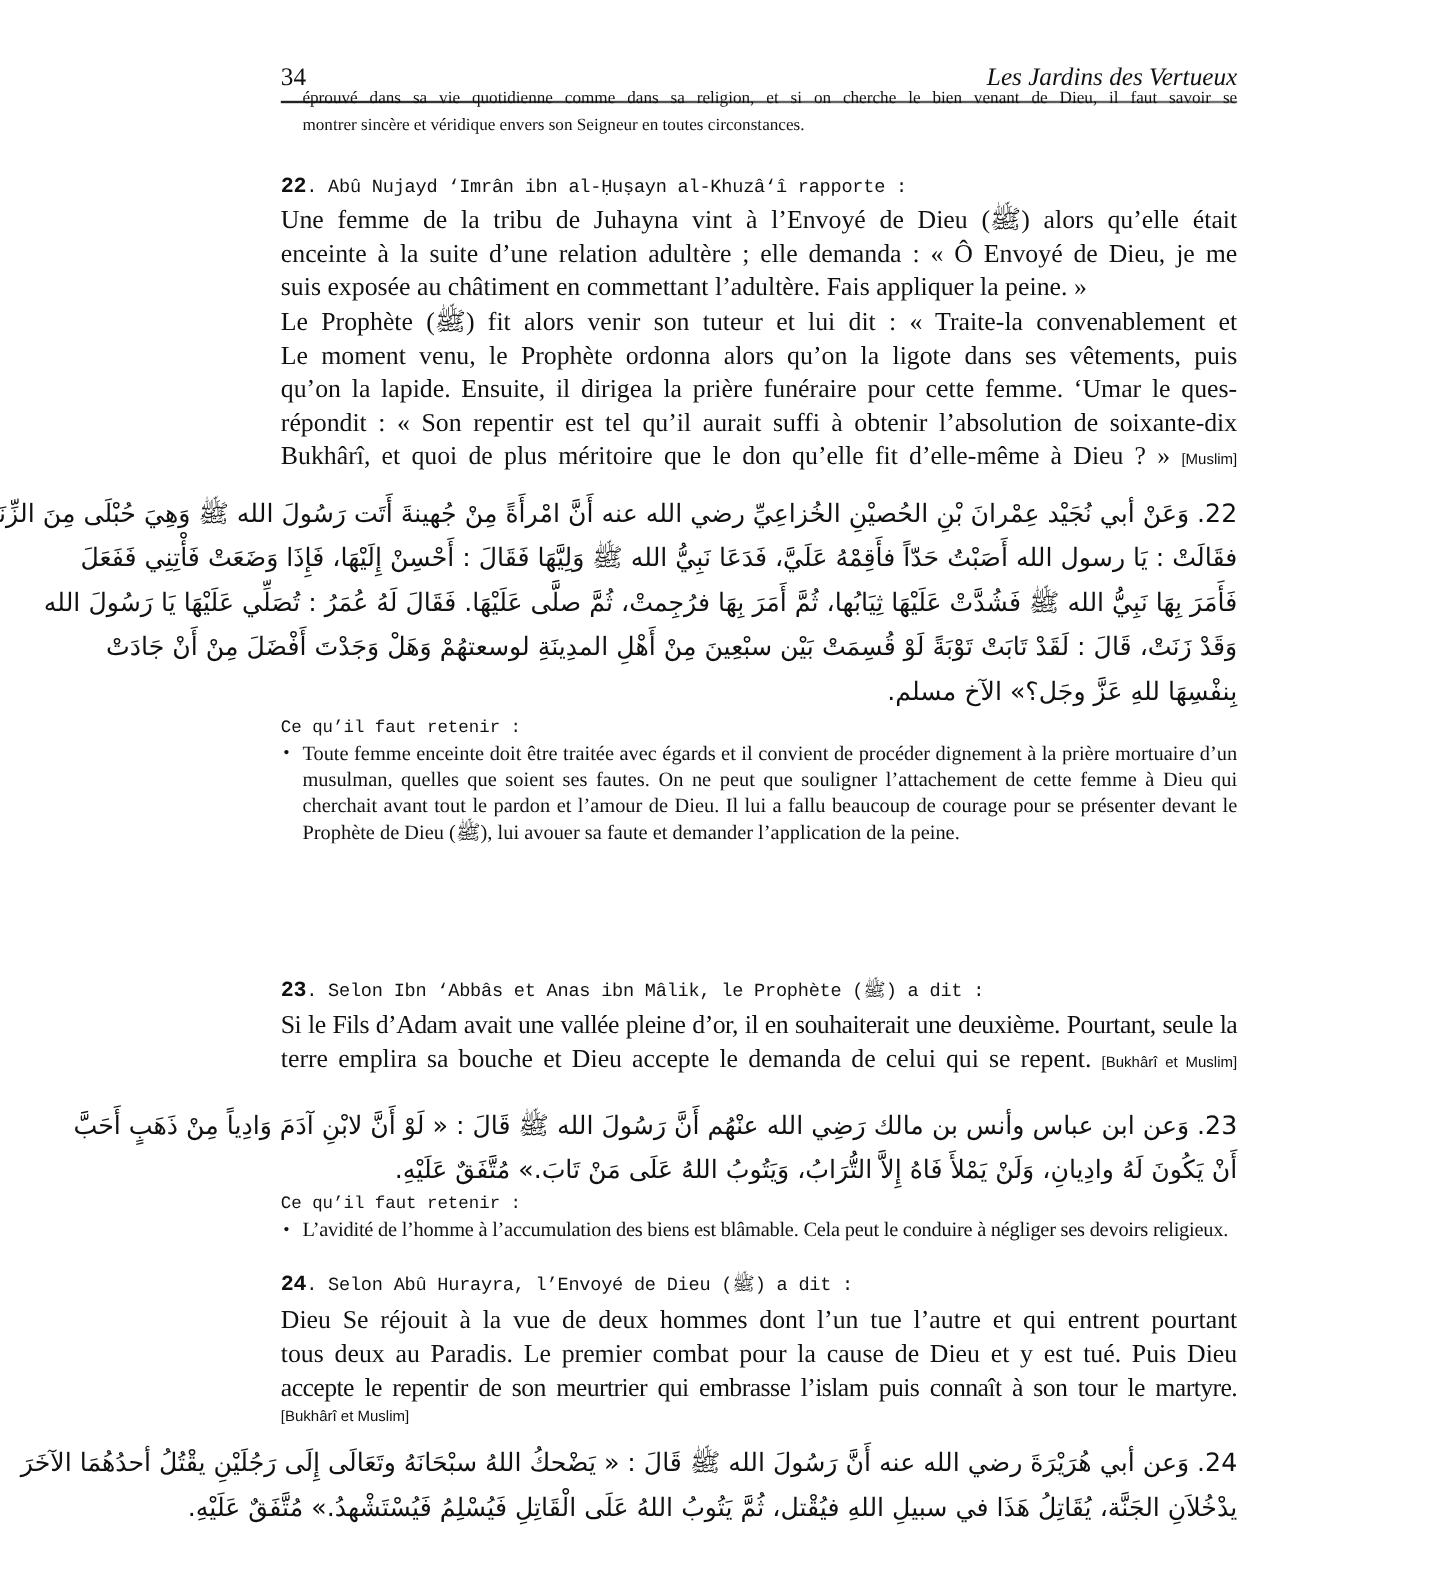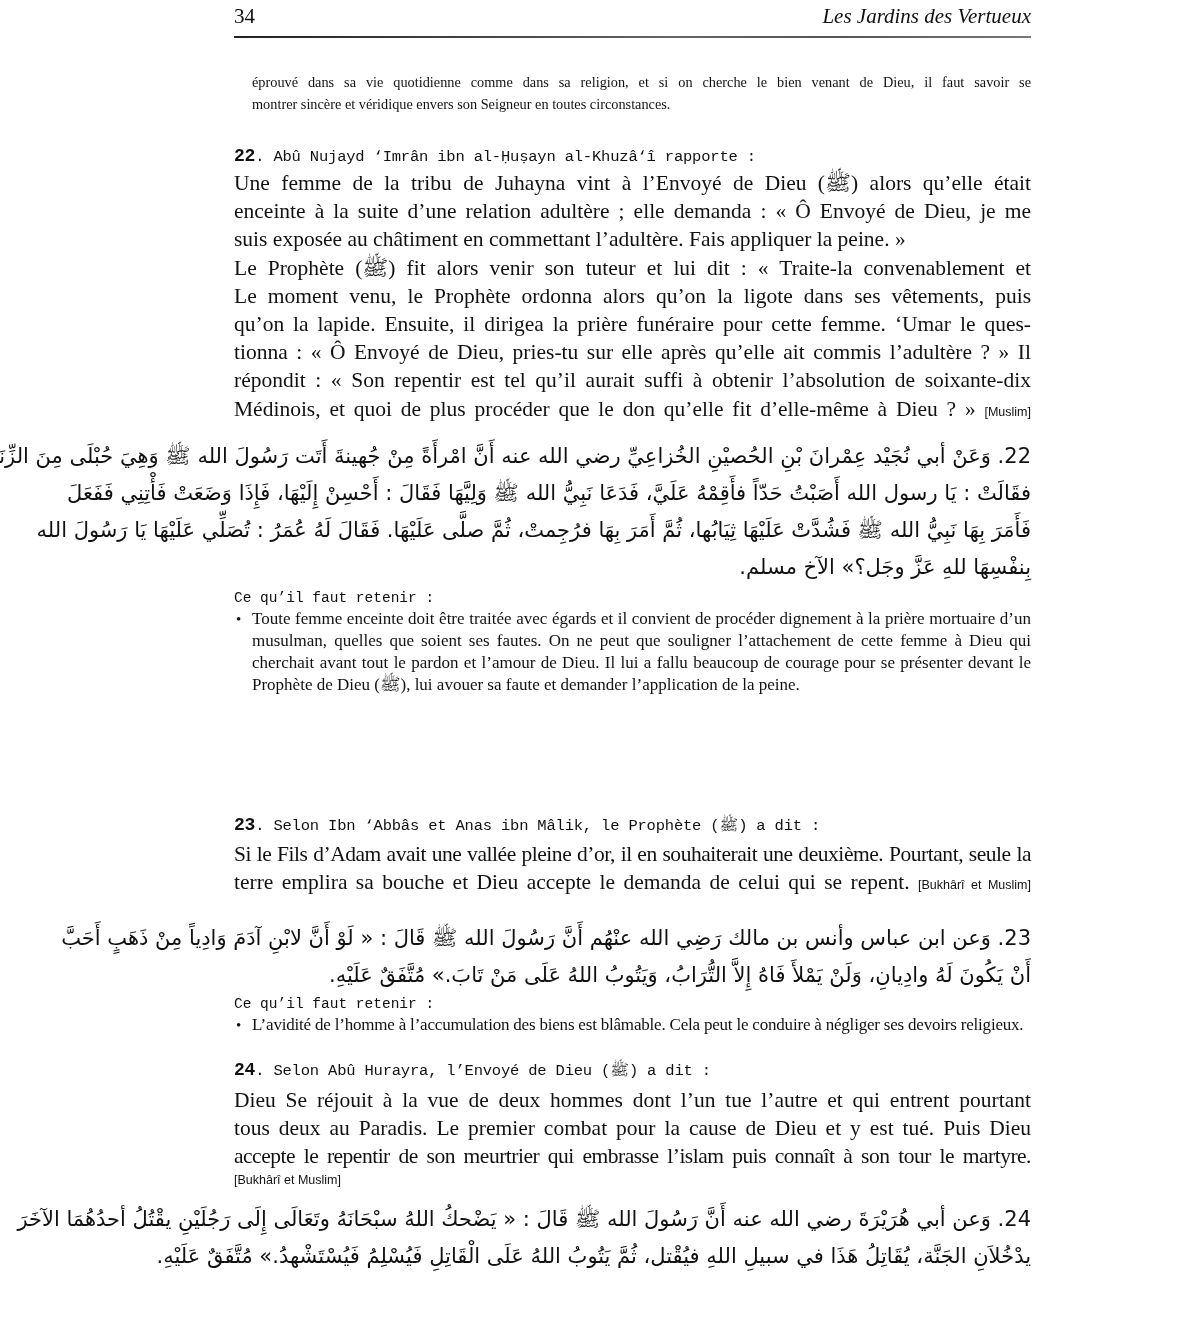--- a/index.html
+++ b/index.html
@@ -1,18 +1,18 @@
 <!DOCTYPE html>
 <html><head>
   <meta charset="utf-8">
   <style>
     html, body { margin: 0; padding: 0; background: #ffffff; }
     body { width: 1200px; height: 1326px; position: relative; overflow: hidden; color: #111; }
     .page { position: absolute; left: 234px; top: 0; width: 797px; }
-    .header { position: relative; height: 40px; }
+    .header { position: relative; height: 40px; margin-top: 48px; }
     .page-num { position: absolute; left: 0; top: 4px; font-family: "Liberation Serif", serif; font-size: 21px; }
     .running-title { position: absolute; right: 0; top: 4px; font-family: "Liberation Serif", serif; font-style: italic; font-size: 21px; }
     .header-rule { position: absolute; left: 0; right: 0; top: 36px; height: 1.5px; background: linear-gradient(to right, #222 0%, #444 30%, #666 55%, #555 75%, #777 100%); }
     .serif { font-family: "Liberation Serif", serif; }
     .sans { font-family: Liberation Mono, monospace; }
     .small-p { font-size: 14.3px; line-height: 22px; margin: 0; padding-left: 18px; text-align: justify; }
     .intro { position: absolute; top: 71px; left: 0; right: 0; }
     .hadith-head { font-size: 15.5px; letter-spacing: -0.2px; }
     .hadith-head .num { font-weight: bold; font-size: 18px; }
     .big-p { font-size: 21.5px; line-height: 28.2px; margin: 0; text-align: justify; }
@@ -49,28 +49,28 @@
     <div class="hadith-head sans">
       <span class="num">22</span><span>. Abû Nujayd ‘Imrân ibn al-Ḥuṣayn al-Khuzâ‘î rapporte :</span>
     </div>
     <p class="big-p serif" style="margin-top:3px">
       <span class="line">Une femme de la tribu de Juhayna vint à l’Envoyé de Dieu (ﷺ) alors qu’elle était</span>
       <span class="line">enceinte à la suite d’une relation adultère ;  elle demanda : « Ô Envoyé de Dieu, je me</span>
       <span class="line last">suis exposée au châtiment en commettant l’adultère. Fais appliquer la peine. »</span>
       <span class="line">Le Prophète (ﷺ) fit alors venir son tuteur et lui dit : « Traite-la convenablement et</span>
       <span class="line">Le moment venu, le Prophète ordonna alors qu’on la ligote dans ses vêtements, puis</span>
       <span class="line">qu’on la lapide. Ensuite, il dirigea la prière funéraire pour cette femme. ‘Umar le ques-</span>
-      <span class="line">tionna : « Ô Envoyé de Dieu, pries-tu sur elle après qu’elle ait commis l’adultère ? » Il</span>
       <span class="line">répondit : « Son repentir est tel qu’il aurait suffi à obtenir l’absolution de soixante-dix</span>
-      <span class="line" style="text-align-last:justify"><span>Médinois, et quoi de plus procéder que le don qu’elle fit d’elle-même à Dieu ? »</span> <span class="ref">[Muslim]</span></span>
+      <span class="line" style="text-align-last:justify"><span>Bukhârî, et quoi de plus méritoire que le don qu’elle fit d’elle-même à Dieu ? »</span> <span class="ref">[Muslim]</span></span>
     </p>
     <div class="arabic" style="margin-top:12px">
       <span class="line">22. وَعَنْ أبي نُجَيْد عِمْرانَ بْنِ الحُصيْنِ الخُزاعِيِّ رضي الله عنه أَنَّ امْرأَةً مِنْ جُهينةَ أَتَت رَسُولَ الله ﷺ وَهِيَ حُبْلَى مِنَ الزِّنَا،</span>
       <span class="line">فقَالَتْ : يَا رسول الله أَصَبْتُ حَدّاً فأَقِمْهُ عَلَيَّ، فَدَعَا نَبِيُّ الله ﷺ وَلِيَّهَا فَقَالَ : أَحْسِنْ إِلَيْهَا، فَإِذَا وَضَعَتْ فَأْتِنِي فَفَعَلَ</span>
       <span class="line">فَأَمَرَ بِهَا نَبِيُّ الله ﷺ فَشُدَّتْ عَلَيْهَا ثِيَابُها، ثُمَّ أَمَرَ بِهَا فرُجِمتْ، ثُمَّ صلَّى عَلَيْهَا. فَقَالَ لَهُ عُمَرُ : تُصَلِّي عَلَيْهَا يَا رَسُولَ الله</span>
+      <span class="line">وَقَدْ زَنَتْ، قَالَ : لَقَدْ تَابَتْ تَوْبَةً لَوْ قُسِمَتْ بَيْن سبْعِينَ مِنْ أَهْلِ المدِينَةِ لوسعتهُمْ وَهَلْ وَجَدْتَ أَفْضَلَ مِنْ أَنْ جَادَتْ</span>
       <span class="line last">بِنفْسِهَا للهِ عَزَّ وجَل؟» الآخ مسلم.</span>
     </div>
     <p class="retain-label sans" style="margin-top:4px">Ce qu’il faut retenir :</p>
     <p class="bullet serif" style="margin-top:2px">Toute femme enceinte doit être traitée avec égards et il convient de procéder dignement à la prière mortuaire d’un musulman, quelles que soient ses fautes. On ne peut que souligner l’attachement de cette femme à Dieu qui cherchait avant tout le pardon et l’amour de Dieu. Il lui a fallu beaucoup de courage pour se présenter devant le Prophète de Dieu (ﷺ), lui avouer sa faute et demander l’application de la peine.</p>
   </div>
 
   <div class="block" style="top:815px">
     <div class="hadith-head sans">
       <span class="num">23</span><span>. Selon Ibn ‘Abbâs et Anas ibn Mâlik, le Prophète (ﷺ) a dit :</span>
     </div>

